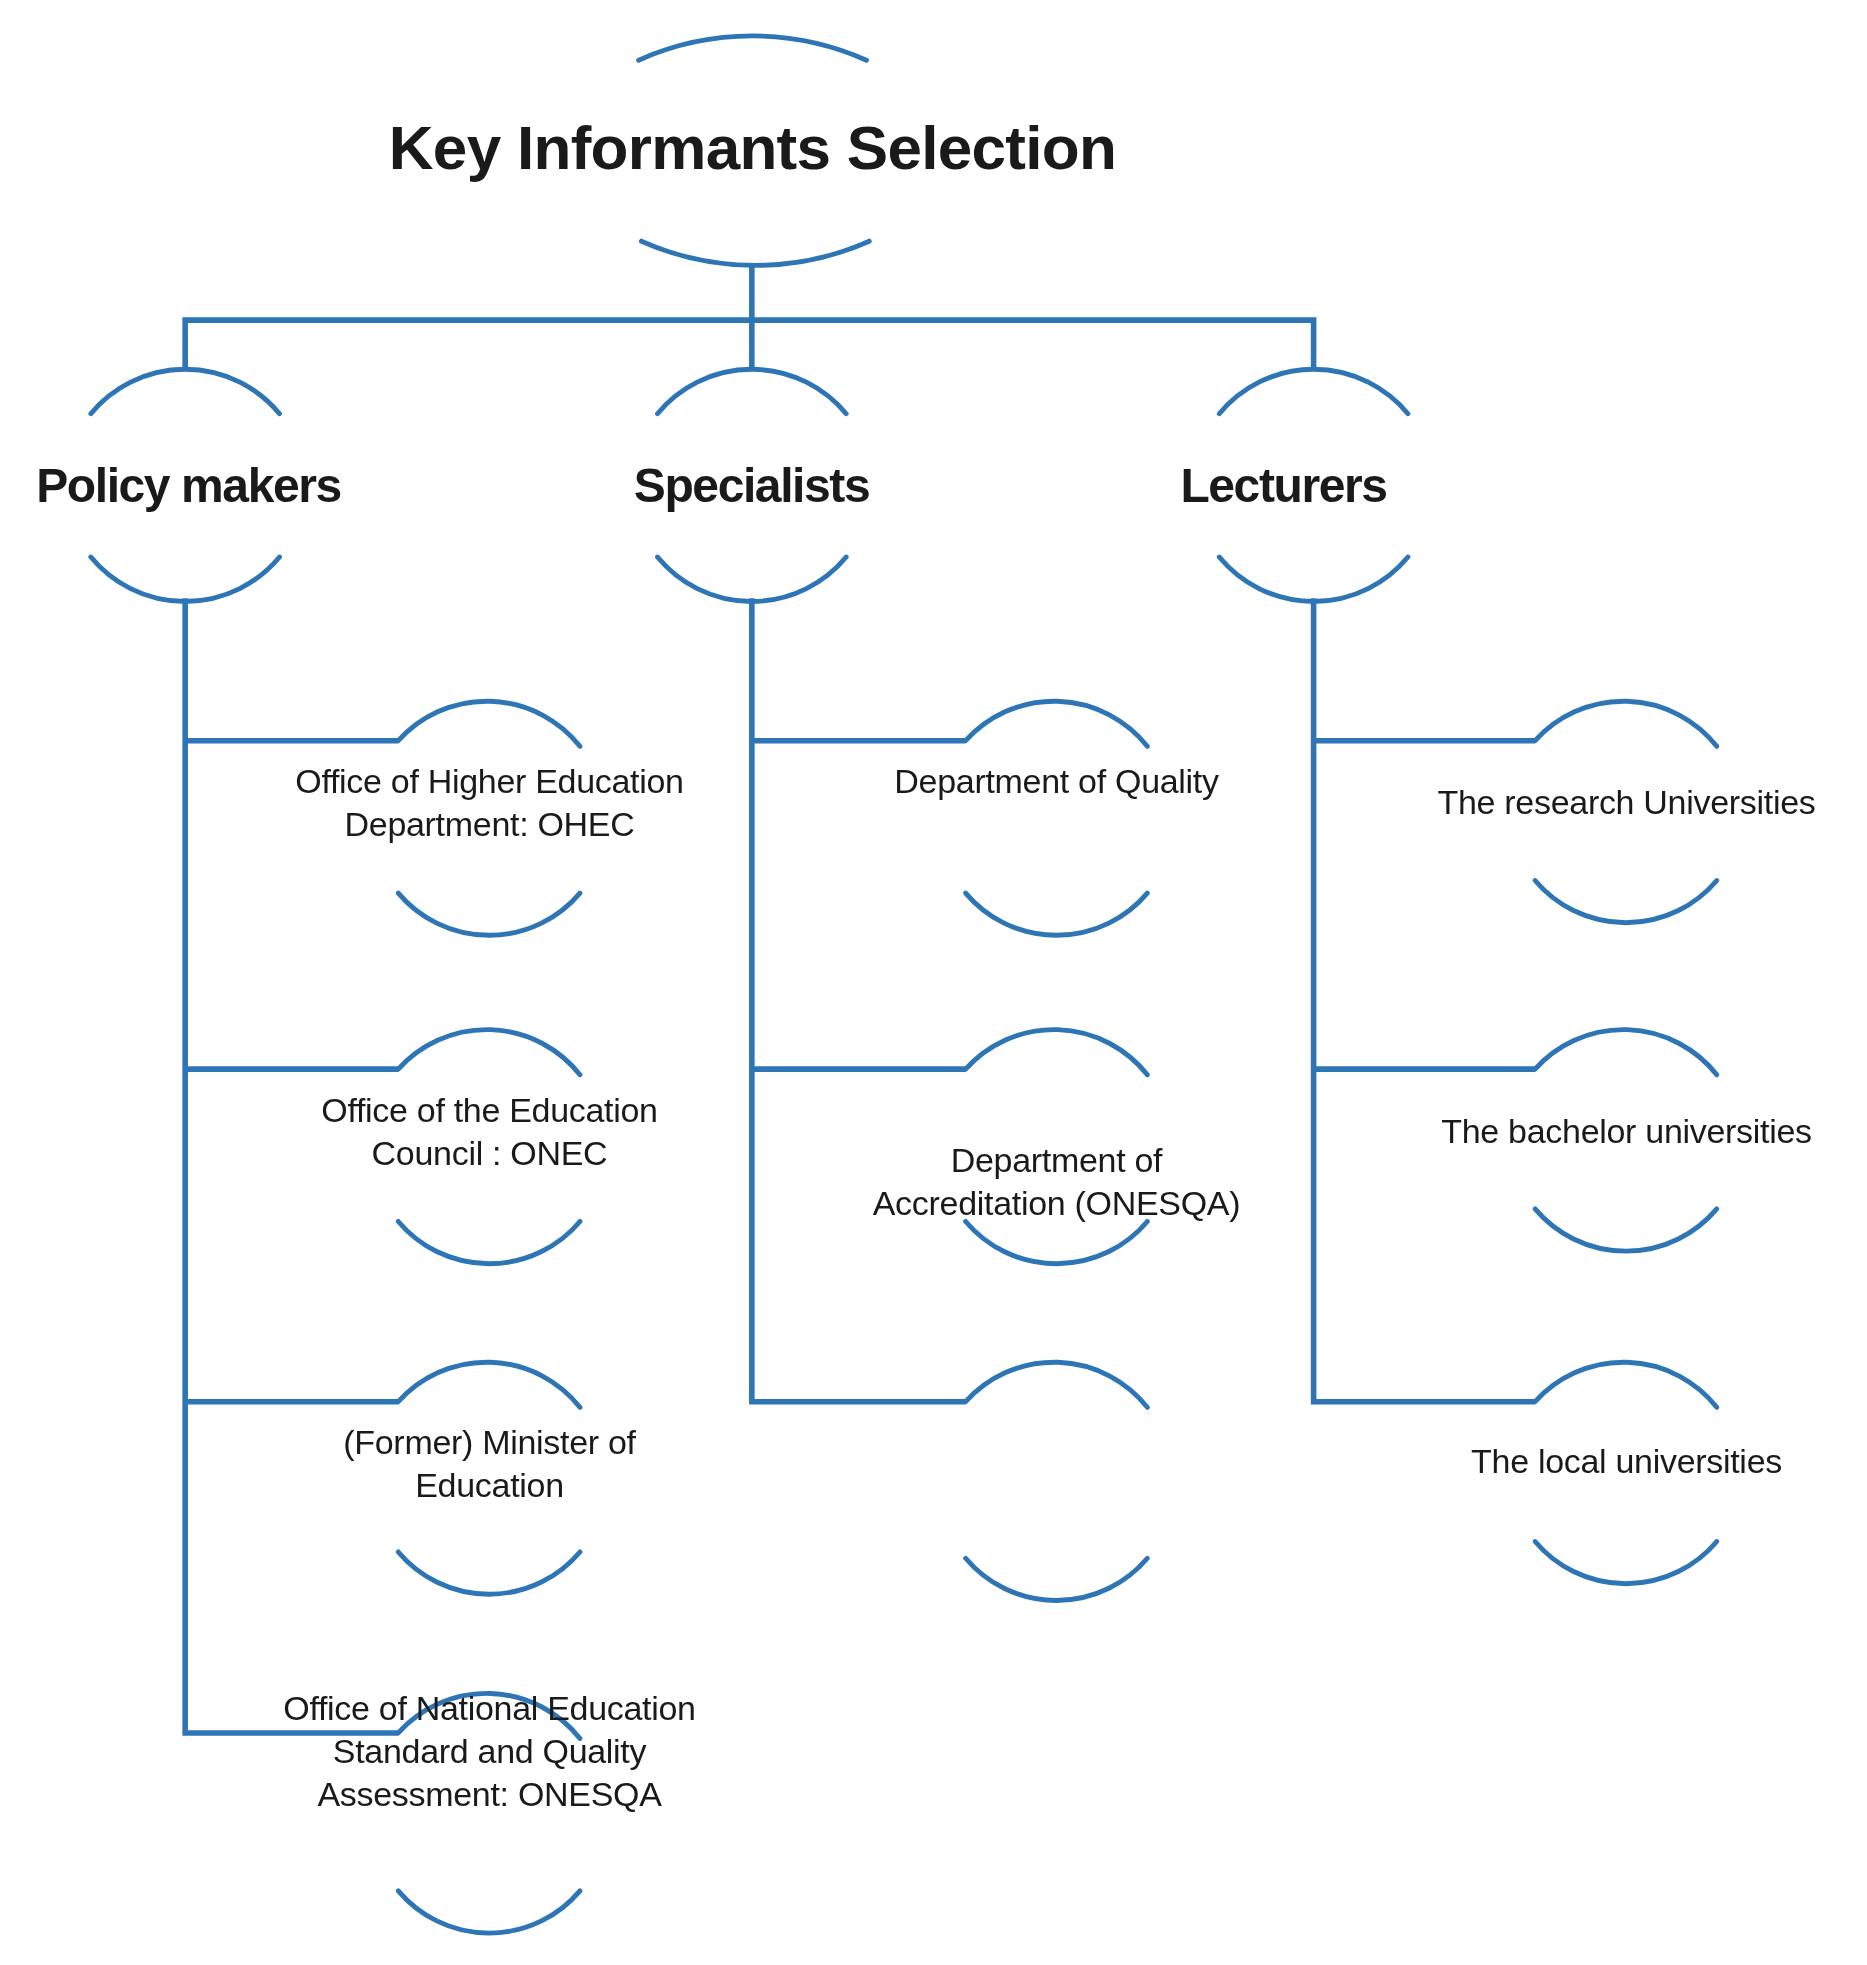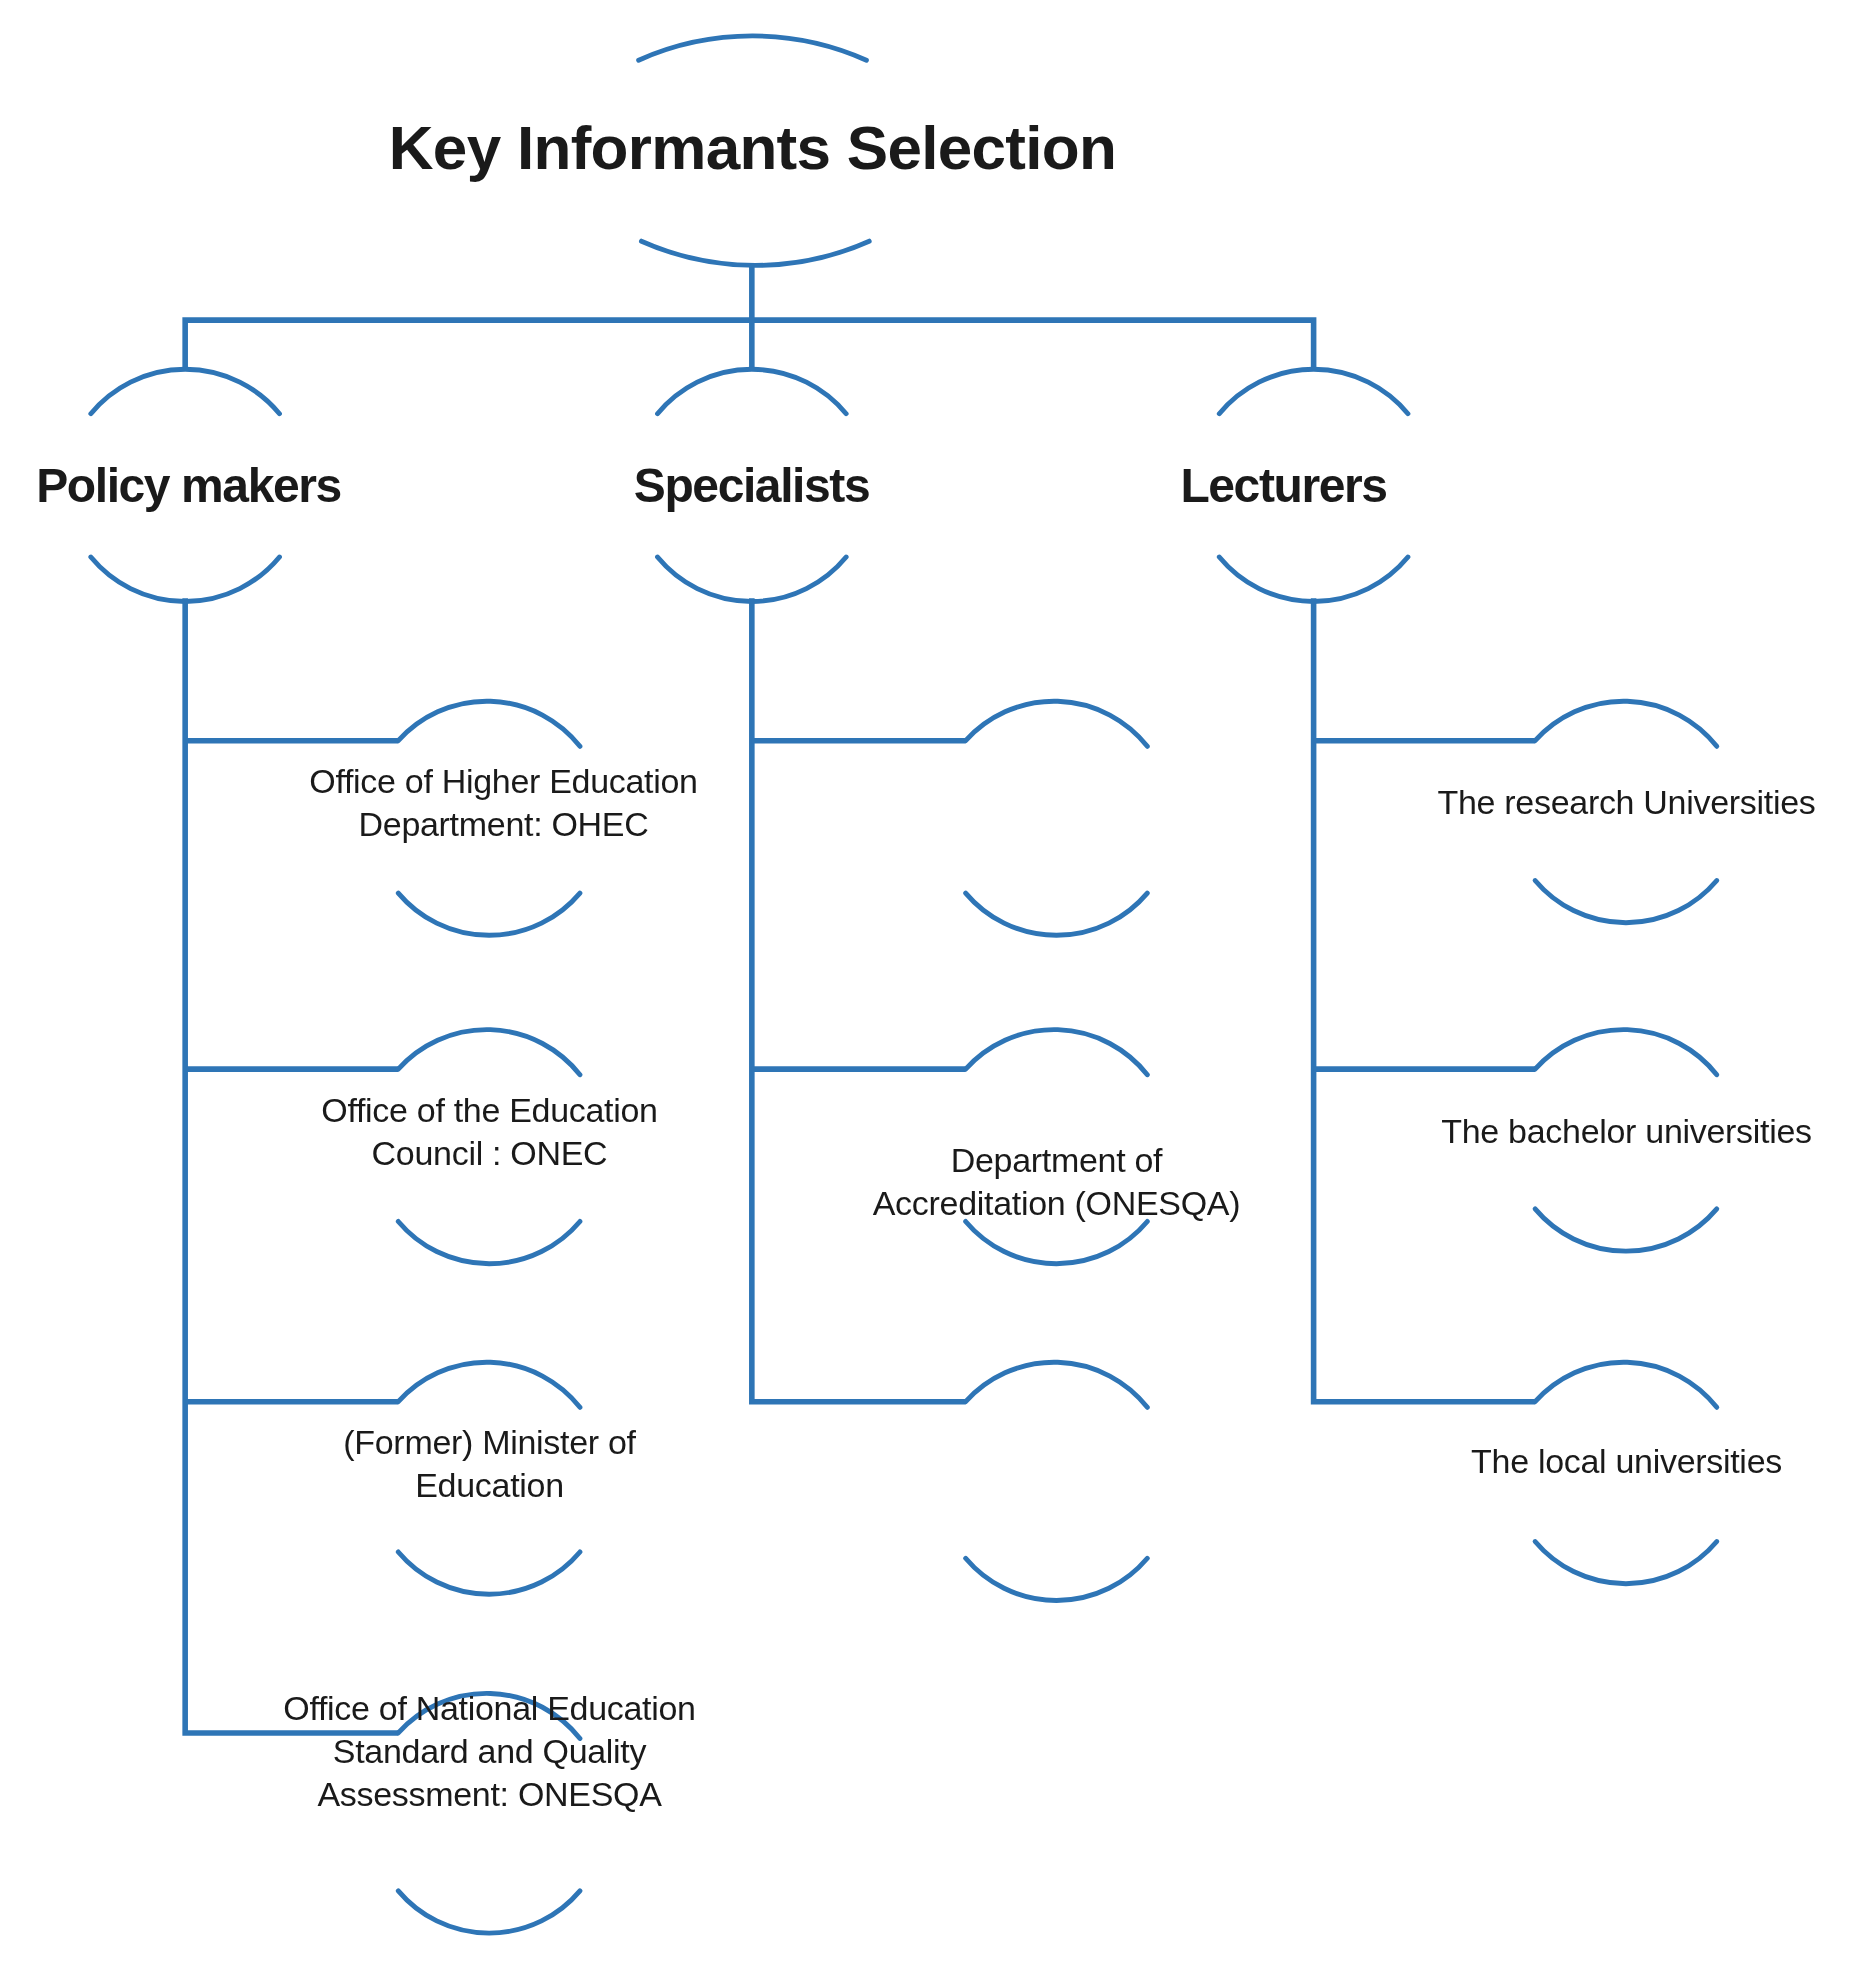--- a/index.html
+++ b/index.html
@@ -119,39 +119,40 @@
       <path class="arc" d="M2197,2206 A170,170 0 0 0 2457,2206"></path>
     </g>
   </svg>
 
   <div class="txt title" style="left:333px; top:120px; width:839px;">Key Informants Selection</div>
 
   <div class="txt branch-label" style="left:-91px; top:458px; width:559px;">Policy makers</div>
   <div class="txt branch-label" style="left:472px; top:458px; width:559px;">Specialists</div>
   <div class="txt branch-label" style="left:1004px; top:458px; width:559px;">Lecturers</div>
 
-  <div class="txt node-text" style="left:259px; top:760px; width:489px;">
+  <div class="txt node-text" style="left:245px; top:760px; width:489px;">
     <span class="ln">Office of Higher Education</span>
     <span class="ln">Department: OHEC</span>
   </div>
   <div class="txt node-text" style="left:245px; top:1089px; width:489px;">
     <span class="ln">Office of the Education</span>
     <span class="ln">Council : ONEC</span>
   </div>
   <div class="txt node-text" style="left:245px; top:1421px; width:489px;">
     <span class="ln">(Former) Minister of</span>
     <span class="ln">Education</span>
   </div>
   <div class="txt node-text" style="left:245px; top:1687px; width:489px;">
     <span class="ln">Office of National Education</span>
     <span class="ln">Standard and Quality</span>
     <span class="ln">Assessment: ONESQA</span>
   </div>
 
   <div class="txt node-text" style="left:812px; top:760px; width:489px;">
+    <span class="ln">Department of Quality</span>
   </div>
   <div class="txt node-text" style="left:812px; top:1139px; width:489px;">
     <span class="ln">Department of</span>
     <span class="ln">Accreditation (ONESQA)</span>
   </div>
 
   <div class="txt node-text" style="left:1382px; top:781px; width:489px;">
     <span class="ln">The research Universities</span>
   </div>
   <div class="txt node-text" style="left:1382px; top:1110px; width:489px;">

